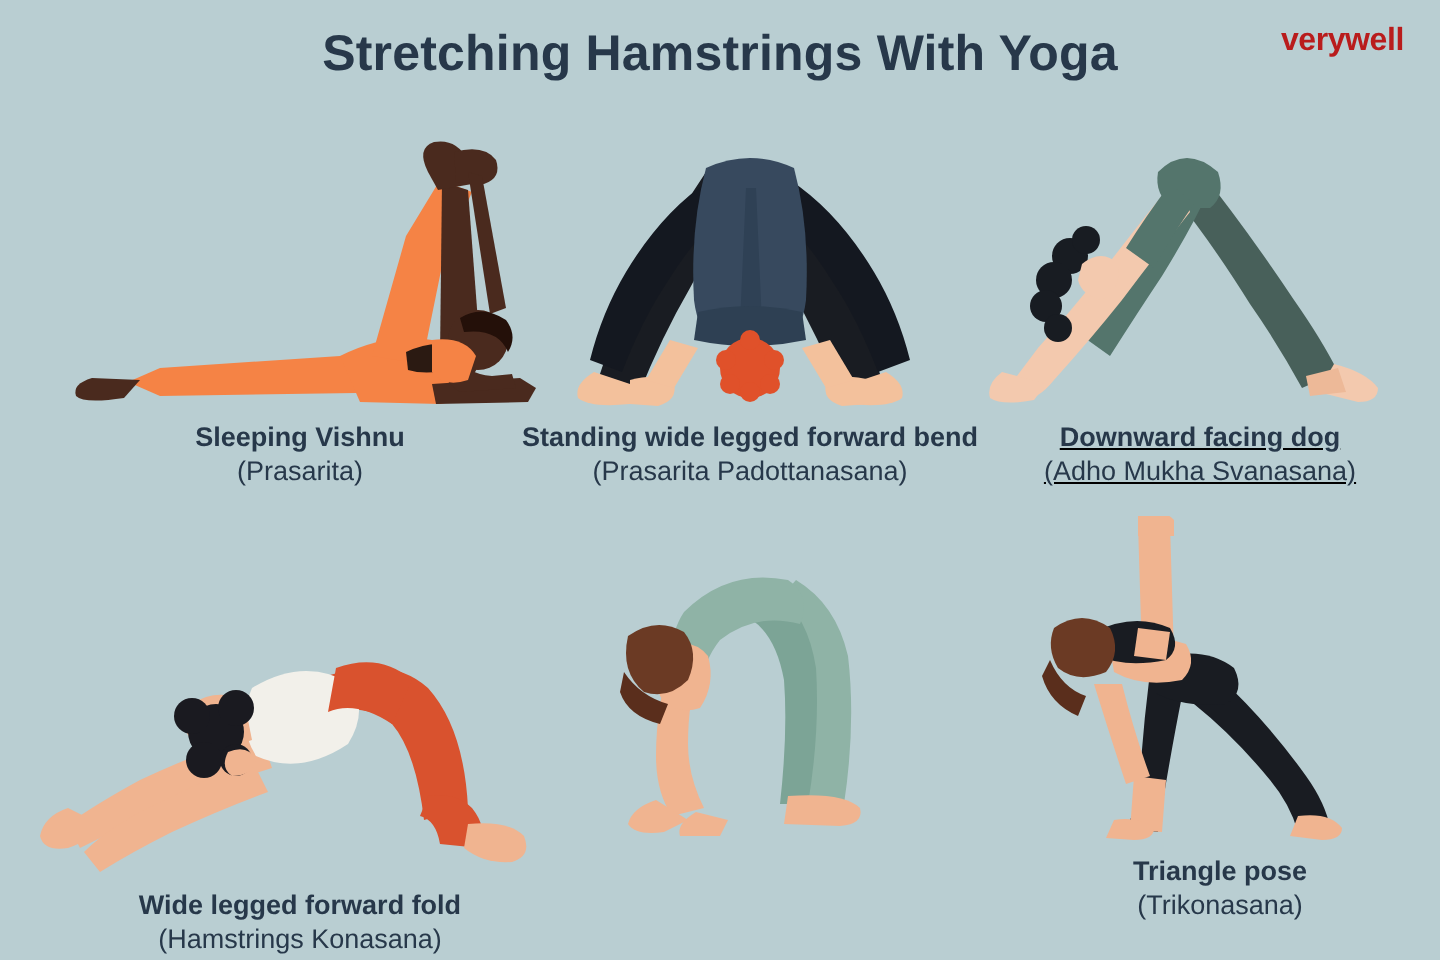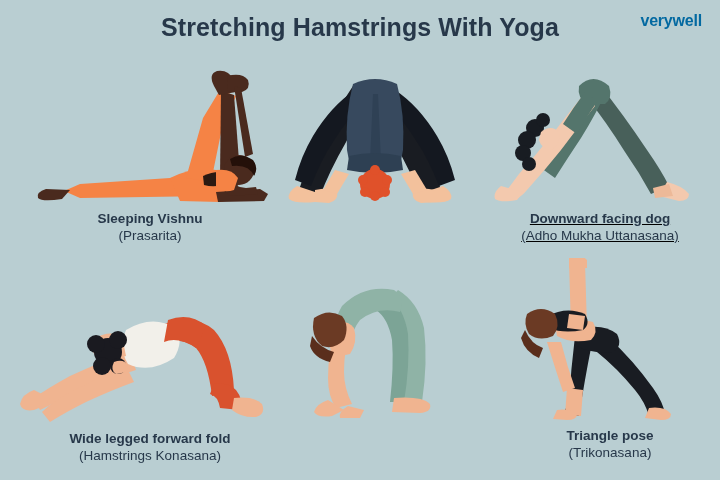--- a/index.html
+++ b/index.html
@@ -29,21 +29,21 @@
     font-weight: bold;
     color: #27384a;
     letter-spacing: 0.1px;
   }
   #brand-logo {
     position: absolute;
     top: 12px;
     right: 18px;
     font-size: 16px;
     font-weight: bold;
-    color: #0369a1;
+    color: #b91c1c;
     letter-spacing: -0.2px;
   }
 
   
   .pose-card {
     position: absolute;
     text-align: center;
   }
   .pose-art {
     position: relative;
@@ -63,21 +63,21 @@
     display: block;
     font-size: 13.5px;
     font-weight: normal;
     color: #27384a;
   }
 
   
   #card-1 { left: 10px;  top: 58px;  width: 280px; }
   #card-2 { left: 255px; top: 58px;  width: 240px; }
   #card-3 { left: 480px; top: 58px;  width: 240px; text-decoration: underline; }
-  #card-4 { left: 10px;  top: 278px; width: 280px; }
+  #card-4 { left: 10px;  top: 292px; width: 280px; }
   #card-5 { left: 270px; top: 262px; width: 230px; }
   #card-6 { left: 495px; top: 258px; width: 230px; }
 
   #art-1 { width: 260px; height: 148px; }
   #art-2 { width: 200px; height: 148px; }
   #art-3 { width: 215px; height: 148px; }
   #art-4 { width: 265px; height: 148px; }
   #art-5 { width: 175px; height: 160px; }
   #art-6 { width: 195px; height: 165px; }
 
@@ -160,20 +160,24 @@
 
         <circle cx="100" cy="126" r="15" fill="#e0512a"></circle>
         <circle cx="88" cy="122" r="5" fill="#e0512a"></circle>
         <circle cx="112" cy="122" r="5" fill="#e0512a"></circle>
         <circle cx="90" cy="134" r="5" fill="#e0512a"></circle>
         <circle cx="110" cy="134" r="5" fill="#e0512a"></circle>
         <circle cx="100" cy="138" r="5" fill="#e0512a"></circle>
         <circle cx="100" cy="112" r="5" fill="#e0512a"></circle>
       </svg>
     </div>
+    <div class="pose-caption">
+      <span class="pose-name">Standing wide legged forward bend</span>
+      <span class="pose-sanskrit">(Prasarita Padottanasana)</span>
+    </div>
   </div>
 
   <div class="pose-card" id="card-3">
     <div class="pose-art" id="art-3">
       <svg viewBox="0 0 215 148" xmlns="http://www.w3.org/2000/svg">
 
         <path d="M106 26 Q130 56 154 92 Q168 112 176 128 L158 136 Q146 114 132 94 Q112 62 94 40 Z" fill="#48605a"></path>
 
         <path d="M100 24 Q86 52 68 80 Q58 96 48 110 L62 120 Q76 98 88 80 Q104 54 112 36 Z" fill="#54756c"></path>
 
@@ -193,21 +197,21 @@
         <circle cx="34" cy="82" r="9" fill="#181c22"></circle>
         <circle cx="30" cy="95" r="8" fill="#181c22"></circle>
         <circle cx="36" cy="106" r="7" fill="#181c22"></circle>
         <circle cx="50" cy="62" r="7" fill="#181c22"></circle>
 
         <path d="M48 74 Q58 66 66 74 Q68 86 58 92 Q48 90 46 82 Z" fill="#f3c9ae"></path>
       </svg>
     </div>
     <div class="pose-caption">
       <span class="pose-name">Downward facing dog</span>
-      <span class="pose-sanskrit">(Adho Mukha Uttanasana)</span>
+      <span class="pose-sanskrit">(Adho Mukha Svanasana)</span>
     </div>
   </div>
 
   <div class="pose-card" id="card-4">
     <div class="pose-art" id="art-4">
       <svg viewBox="0 0 265 148" xmlns="http://www.w3.org/2000/svg">
 
         <path d="M140 48 Q176 34 196 52 Q214 72 216 112 L194 118 Q190 84 178 70 Q164 58 142 66 Z" fill="#d9522e"></path>
 
         <path d="M196 106 Q210 104 218 112 Q226 122 222 132 L202 130 Q200 118 192 116 Z" fill="#d9522e"></path>

